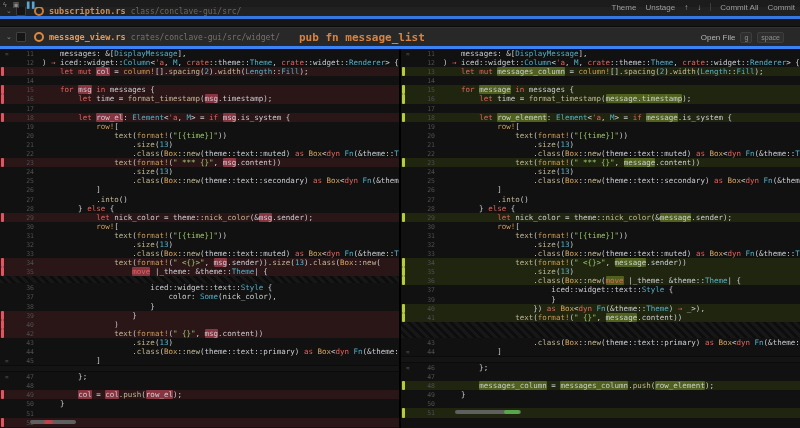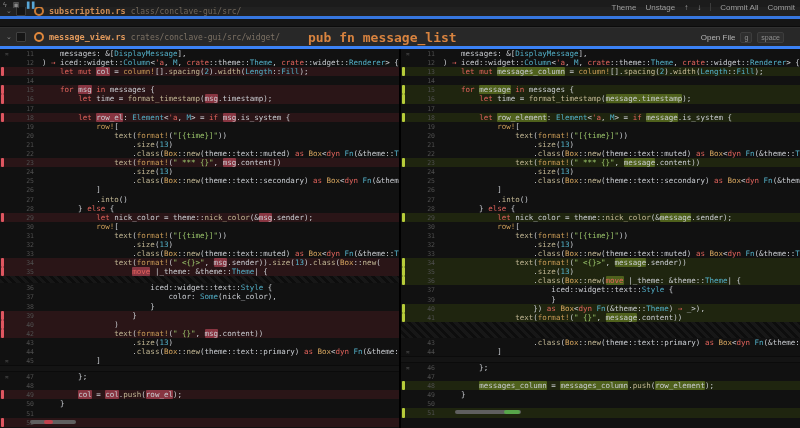--- a/index.html
+++ b/index.html
@@ -16,21 +16,21 @@
   .filerow{position:relative;display:flex;align-items:center;background:#232323;border-bottom:3px solid #3b82f6;}
   .filerow-a{height:9px;opacity:.9;overflow:hidden;}
   .filerow-a .inner{display:flex;align-items:center;height:12px;margin-top:-1px;}
   .midstrip{height:7px;background:#151515;border-bottom:1px solid #0b0b0b;}
   .filerow-b{height:18px;background:#282828;border-top:1px solid #313131;}
   .chev{color:#8a8a8a;font-size:7px;margin:0 4px 0 6px;}
   .ckbox{width:8px;height:8px;background:#161616;border:1px solid #404040;border-radius:1px;margin-right:8px;}
   .statring{width:6px;height:6px;border:2px solid #e0883c;border-radius:50%;margin-right:5px;}
   .fname{color:#e29a5c;font-size:8.5px;font-weight:bold;margin-right:5px;font-family:"DejaVu Sans Mono",monospace;}
   .fpath{color:#7c7164;font-size:8px;font-family:"DejaVu Sans Mono",monospace;}
-  .fsym{color:#d8833f;font-size:13px;font-weight:bold;margin-left:28px;font-family:"DejaVu Sans Mono",monospace;}
+  .fsym{color:#d8833f;font-size:11px;font-weight:bold;margin-left:19px;font-family:"DejaVu Sans Mono",monospace;}
   .rowb-right{position:absolute;right:16px;top:0;height:100%;display:flex;align-items:center;gap:5px;}
   .openfile{color:#b5b5b5;font-size:8px;}
   .keychip{color:#8f8f8f;font-size:7px;background:#2f2f2f;border:1px solid #3d3d3d;border-radius:2px;padding:0 3px;line-height:9px;}
   
   .diff{display:flex;height:385px;background:#101010;}
   .pane{width:399px;overflow:hidden;background:#111111;}
   .pane-divider{width:2px;background:#000;}
   .row{position:relative;height:9.1px;line-height:9.1px;white-space:pre;overflow:hidden;
        font-family:"DejaVu Sans Mono",monospace;font-size:7.5px;color:#c9ccd1;}
   .num{display:inline-block;width:34px;text-align:right;padding-right:8px;color:#4e4e4e;font-size:6.5px;}

